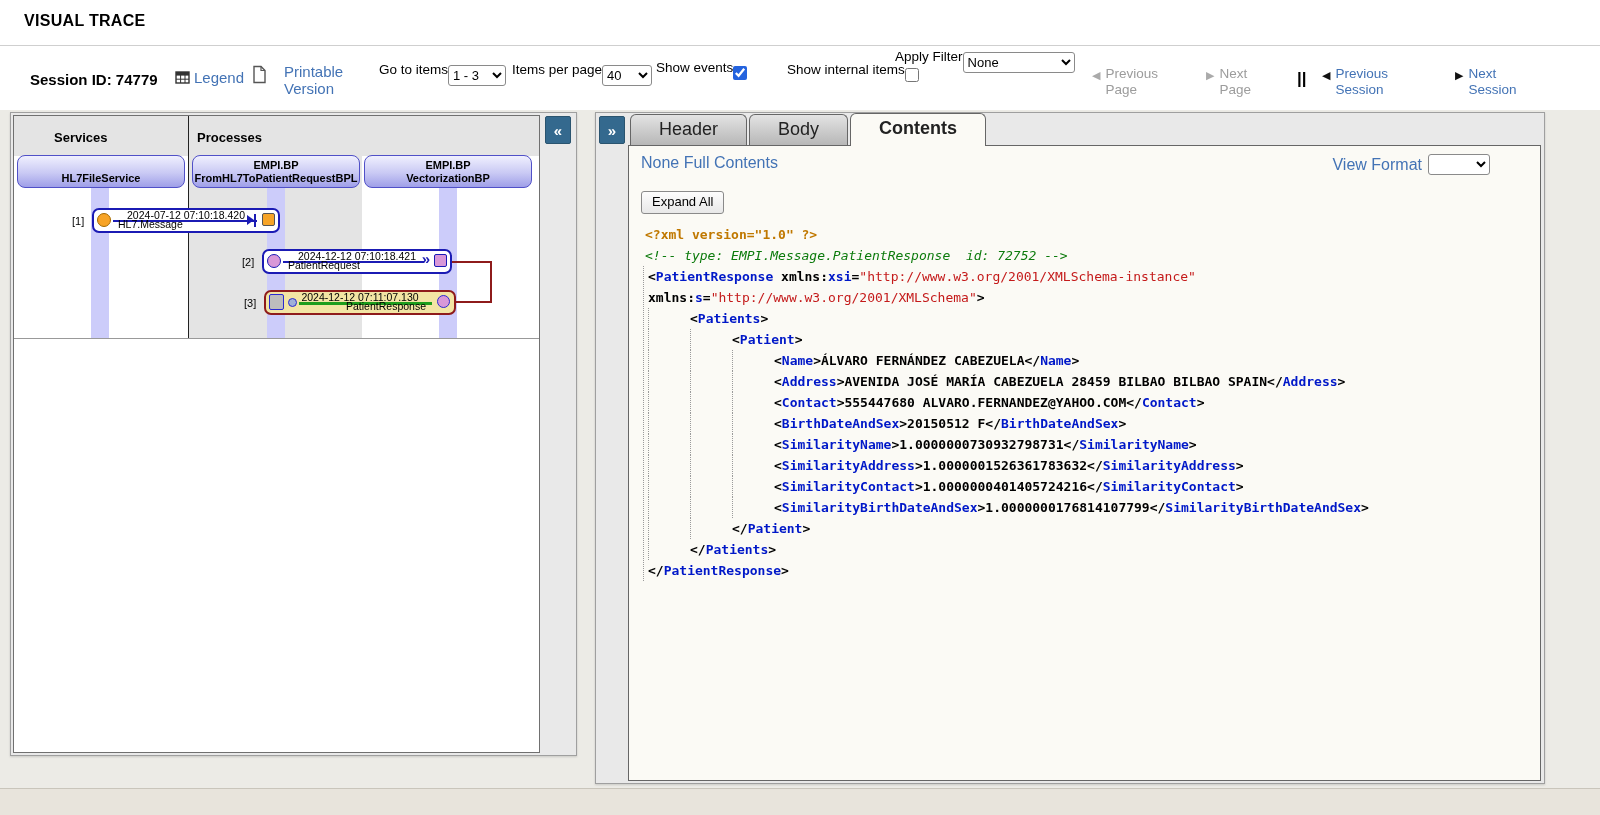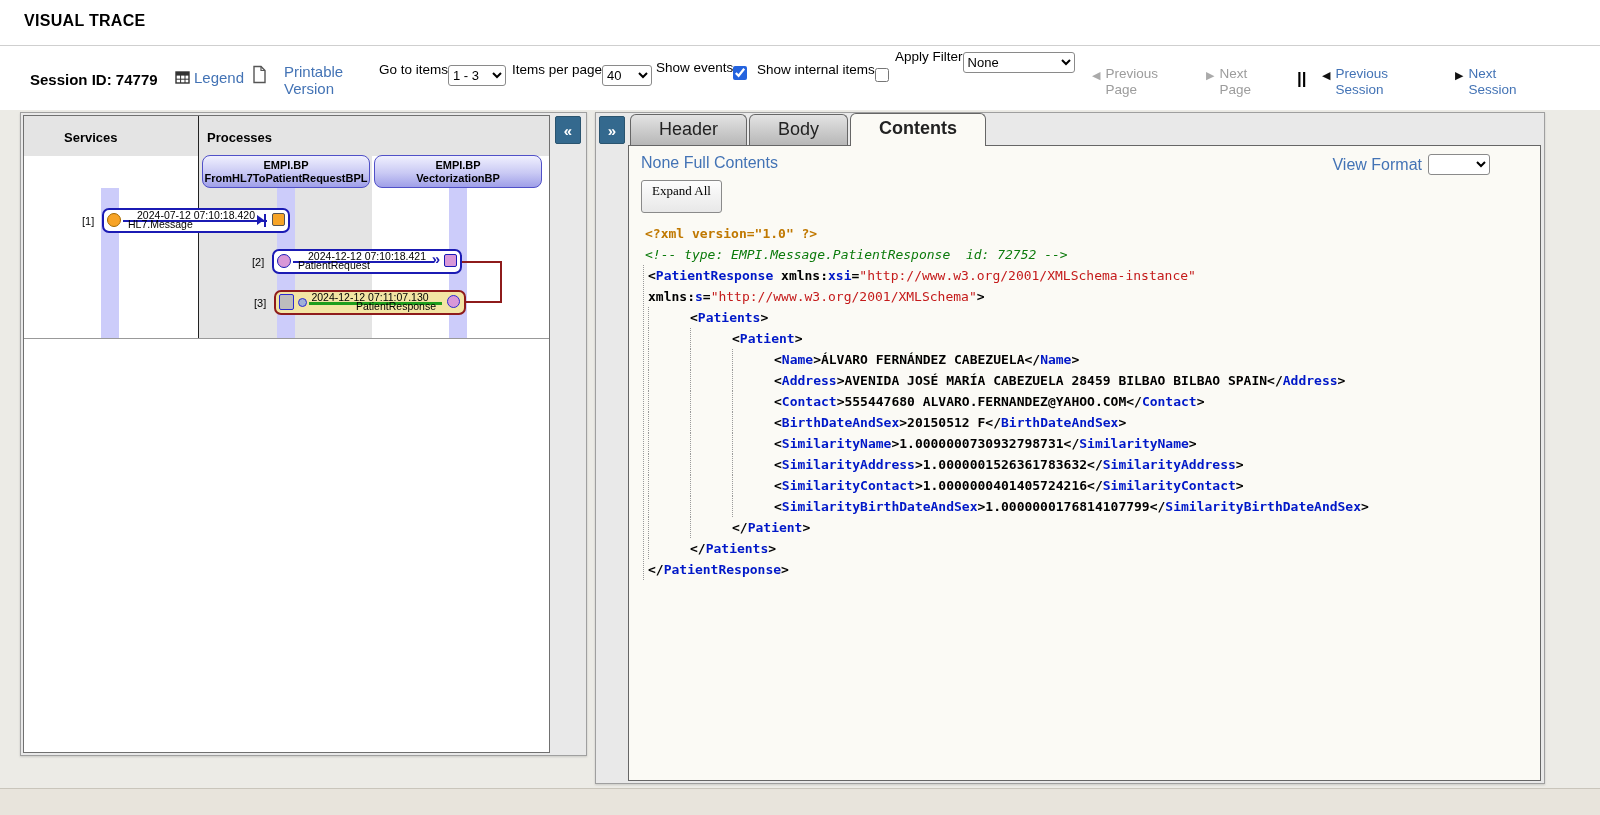--- a/index.html
+++ b/index.html
@@ -11,39 +11,39 @@
 
   
   .tb { position:absolute; font-size:13.5px; }
   .tb-label { font-size:13.5px; color:#000; white-space:nowrap; }
   .session { left:30px; top:71px; font-weight:700; font-size:15px; }
   .link { color:#4373b5; text-decoration:none; cursor:pointer; }
   .legend { left:175px; top:69px; display:flex; align-items:center; gap:4px; font-size:15px; }
   .printable { left:252px; top:63px; display:flex; align-items:flex-start; gap:17px; font-size:15px; line-height:17px; }
   .grp { display:flex; align-items:flex-start; }
   .g-goto { left:379px; top:62px; } .g-ipp { left:512px; top:62px; }
-  .g-sev { left:656px; top:60px;justify-content:flex-end; } .g-sint { left:757px; top:62px; }
+  .g-sev { left:656px; top:60px;justify-content:flex-end; } .g-sint { left:787px; top:62px; }
   .g-filter { left:895px; top:49px; }
   select { margin-top:3px; font-size:13px; font-family:Liberation Sans, sans-serif; height:21px; border:1px solid #8a8a8a; border-radius:3px; background:#fff; }
   .sel-goto { width:58px; } .sel-ipp { width:50px; } .sel-filter { width:112px; } .sel-format { width:62px; margin-top:0;padding-left:42px; }
   input[type=checkbox] { margin-top:6px; width:14px; height:14px; accent-color:#2463de; }
   .nav { display:flex; gap:5px; line-height:16px; font-size:13.5px; }
   .nav .arr { font-size:11px; margin-top:1px; }
   .nav-disabled { color:#9c9c9c; } .nav-disabled .arr { color:#aaa; }
   .nav-session .arr { color:#111; }
   .n-pp { left:1092px; top:66px; } .n-np { left:1206px; top:66px; }
   .n-sep { left:1297px; top:69px; font-size:17px; font-weight:700; }
   .n-ps { left:1322px; top:66px; } .n-ns { left:1455px; top:66px; }
 
   
   .main { position:absolute; top:110px; left:0; width:1600px; height:678px; background:#ecebe6; }
   .footer { position:absolute; top:788px; left:0; width:1600px; height:27px; background:#e8e4dc; border-top:1px solid #c9c5bb; }
 
   .panel { position:absolute; top:2px; border:1px solid #9f9f9f; background:#e9e9e9; box-shadow:0 1px 2px rgba(0,0,0,.15); }
-  .panel-left { left:20px; width:567px; height:644px; display:flex; }
+  .panel-left { left:10px; width:567px; height:644px; display:flex; }
   .panel-right { left:595px; width:950px; height:672px; display:flex; }
 
   .collapse-btn { width:26px; height:28px; background:#34698e; color:#fff; font-size:15px; font-weight:700; display:flex; align-items:center; justify-content:center; border:1px solid #2a546f; border-radius:2px; cursor:pointer; }
   .lgut { width:36px; display:flex; justify-content:center; padding-top:3px; }
   .rgut { width:32px; display:flex; justify-content:center; padding-top:3px; }
 
   
   .canvas { flex:1; margin:2px 0 2px 2px; background:#fff; border:1px solid #707070; position:relative; overflow:hidden; }
   .dg-band { position:absolute; left:0; top:0; right:0; height:40px; background:#e4e4e4; }
   .dg-colgray { position:absolute; left:174px; top:0; width:174px; height:222px; background:#e4e4e4; }
@@ -83,21 +83,21 @@
   .connector { position:absolute; left:438px; top:145px; width:40px; height:42px; border:2px solid #8e1b1b; border-left:none; z-index:2; }
 
   
   .rmain { flex:1; display:flex; flex-direction:column; margin:2px 3px 2px 0; }
   .tabs { height:30px; display:flex; align-items:flex-end; gap:2px; padding-left:2px; }
   .tab { border:1px solid #666; border-bottom:none; border-radius:6px 6px 0 0; padding:4px 28px 5px; font-size:18px; color:#222; background:linear-gradient(#e3e3e3,#b7b7b7); cursor:pointer; position:relative; }
   .tab.active { background:#fbfaf5; font-weight:700; padding-bottom:7px; margin-bottom:-1px; z-index:2; }
   .content { flex:1; background:#fbfaf5; border:1px solid #666; position:relative; padding:8px 12px; overflow:hidden; }
   .vfc { font-size:16px; }
   .viewfmt { position:absolute; right:50px; top:8px; font-size:16px; display:flex; align-items:center; gap:6px; }
-  .btn { font-size:13px; font-family:Liberation Serif, serif; padding:2px 10px 13px; border:1px solid #8a8a8a; border-radius:3px; background:linear-gradient(#fdfdfd,#e8e8e8); cursor:pointer; margin-top:8px; }
+  .btn { font-size:13px; font-family:Liberation Sans, sans-serif; padding:2px 10px 4px; border:1px solid #8a8a8a; border-radius:3px; background:linear-gradient(#fdfdfd,#e8e8e8); cursor:pointer; margin-top:19px; }
 
   .xml { margin-top:10px; font-family:"DejaVu Sans Mono", monospace; font-size:13px; line-height:21px; font-weight:700; }
   .xml-root { border-left:1px dotted #9a9a9a; margin-left:2px; }
   .xl { display:flex; white-space:pre; min-height:21px; padding-left:4px; }
   .gd { display:inline-block; width:42px; border-left:1px dotted #9a9a9a; flex-shrink:0; }
   .xl .k { color:#000; }
   .xl .n { color:#0018c8; }
   .xl .s { color:#c41a1a; font-weight:400; }
   .xl .v { color:#000; }
   .xl .d { color:#c07800; }
@@ -185,20 +185,24 @@
       <div class="dg-colgray"></div>
       <div class="dg-divider"></div>
       <div class="dg-bottom"></div>
       <div class="dg-colhead ch-services">Services</div>
       <div class="dg-colhead ch-processes">Processes</div>
 
       <div class="stripe st1"></div>
       <div class="stripe st2"></div>
       <div class="stripe st3"></div>
 
+      <div class="lane lane1">
+        <span></span>
+        <span>HL7FileService</span>
+      </div>
       <div class="lane lane2">
         <span>EMPI.BP</span>
         <span>FromHL7ToPatientRequestBPL</span>
       </div>
       <div class="lane lane3">
         <span>EMPI.BP</span>
         <span>VectorizationBP</span>
       </div>
 
       <div class="connector"></div>

